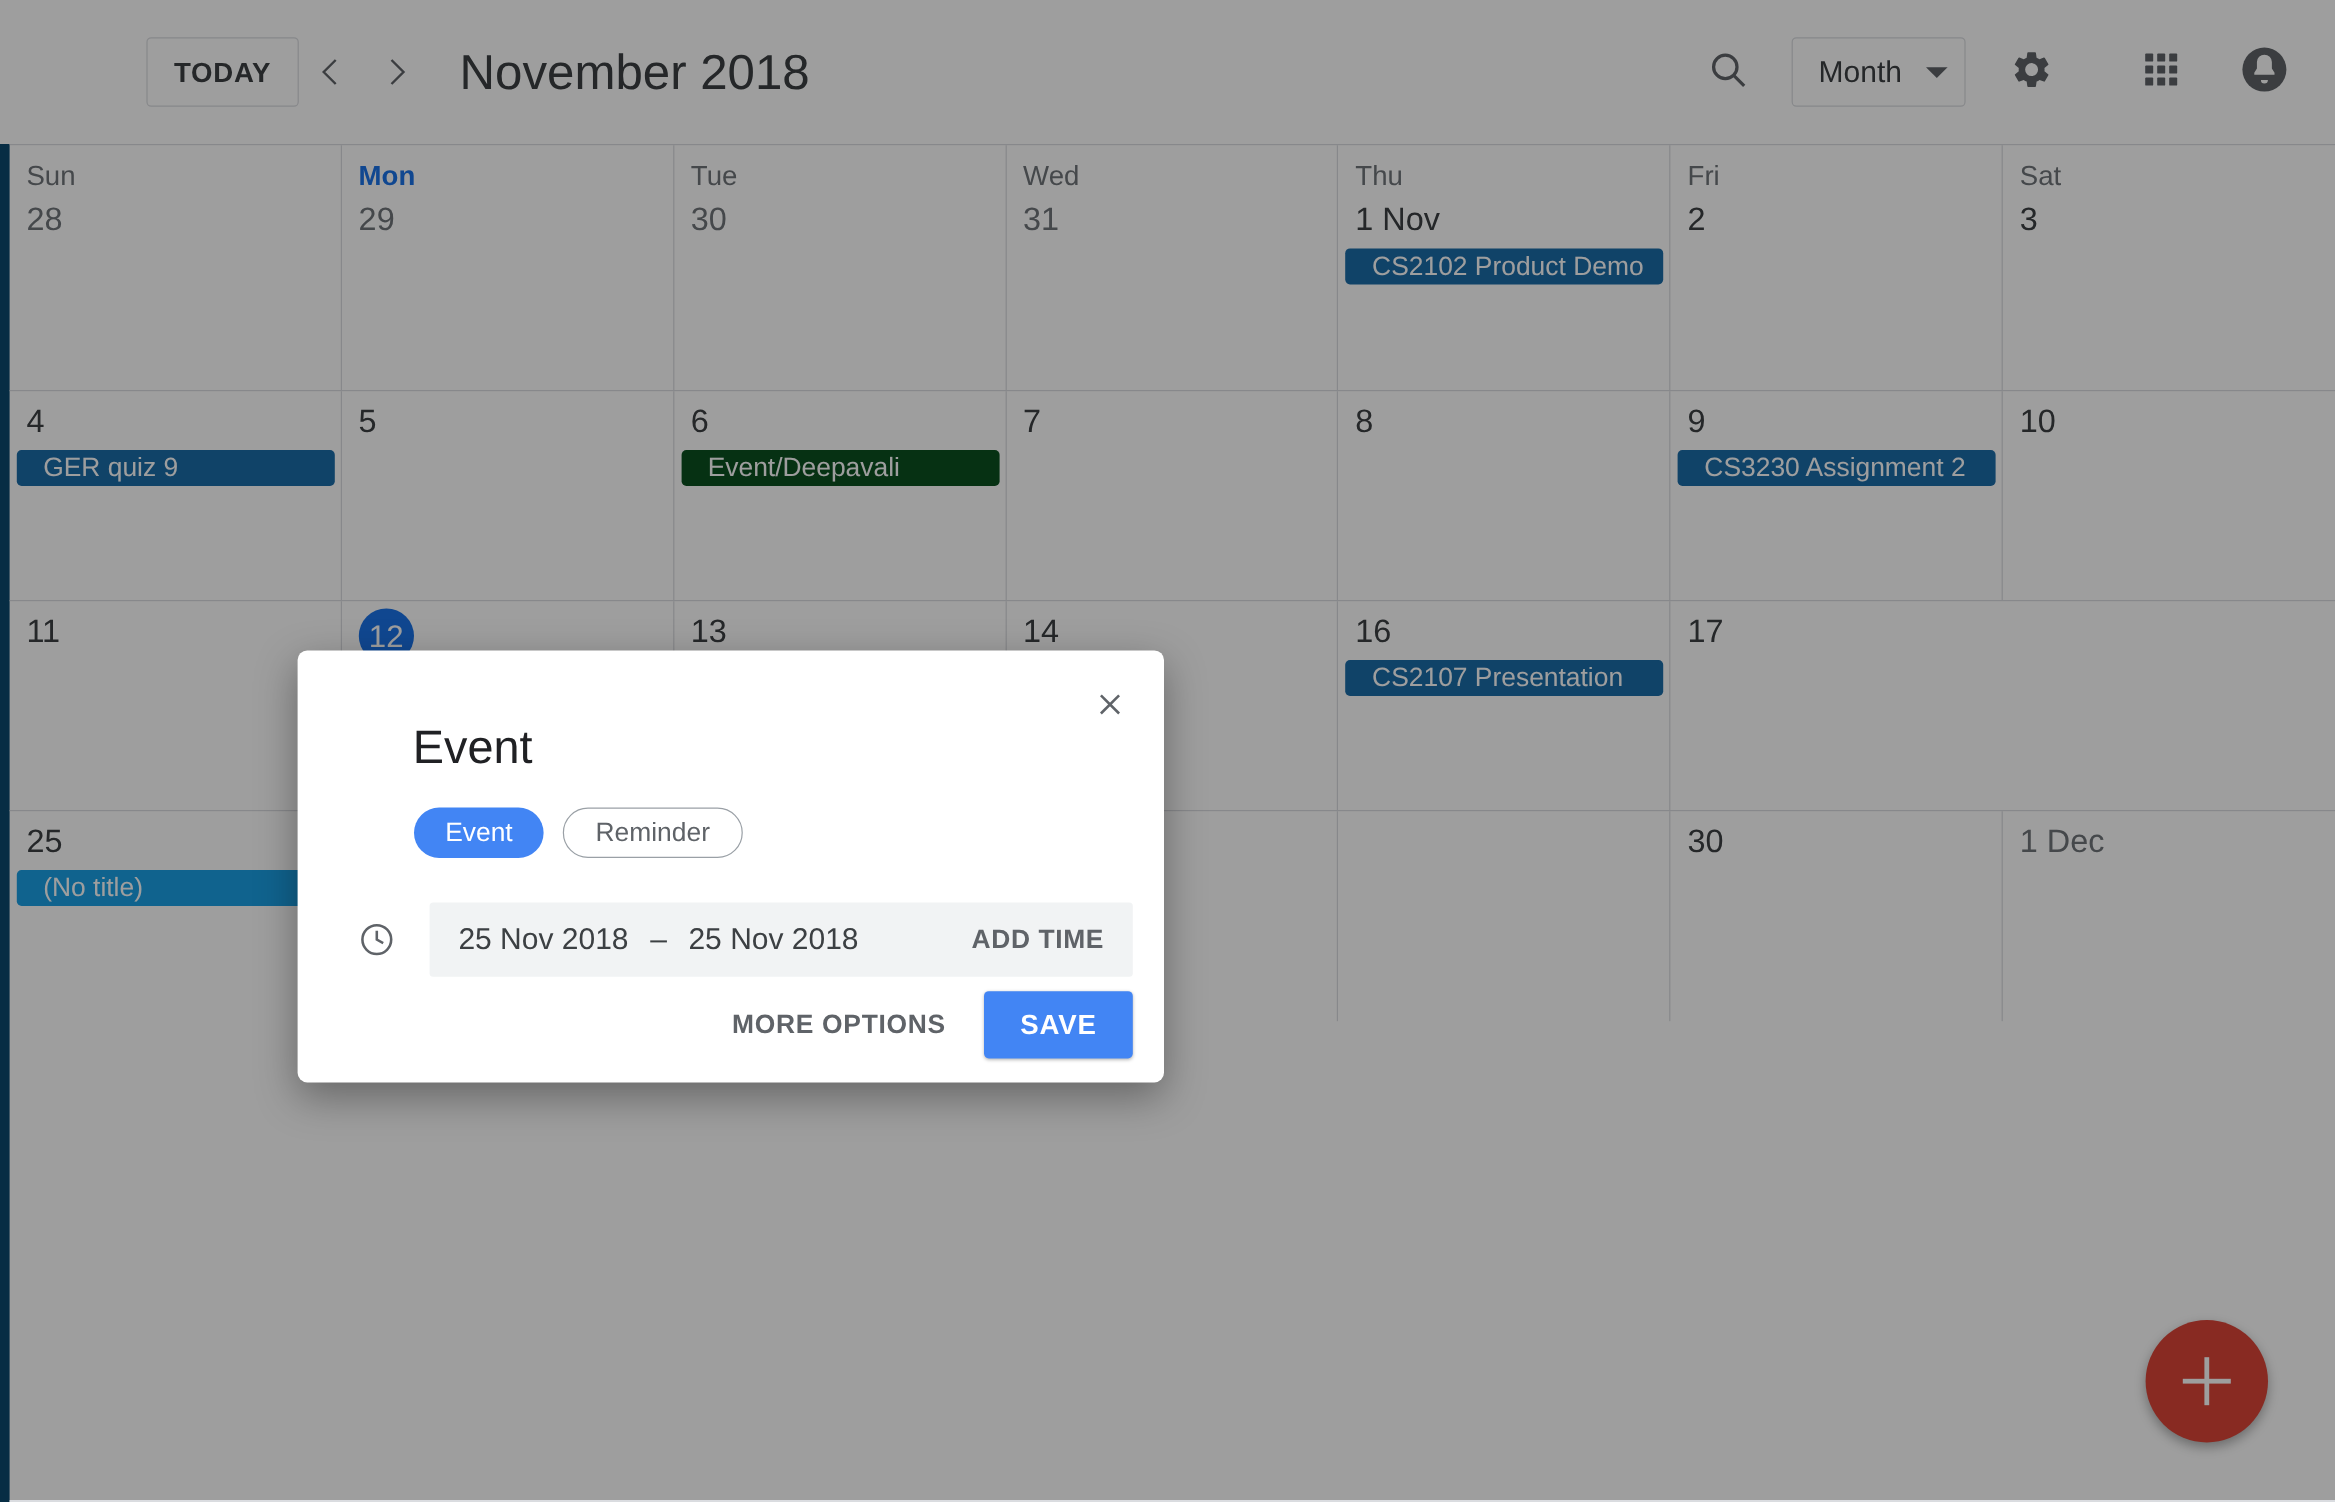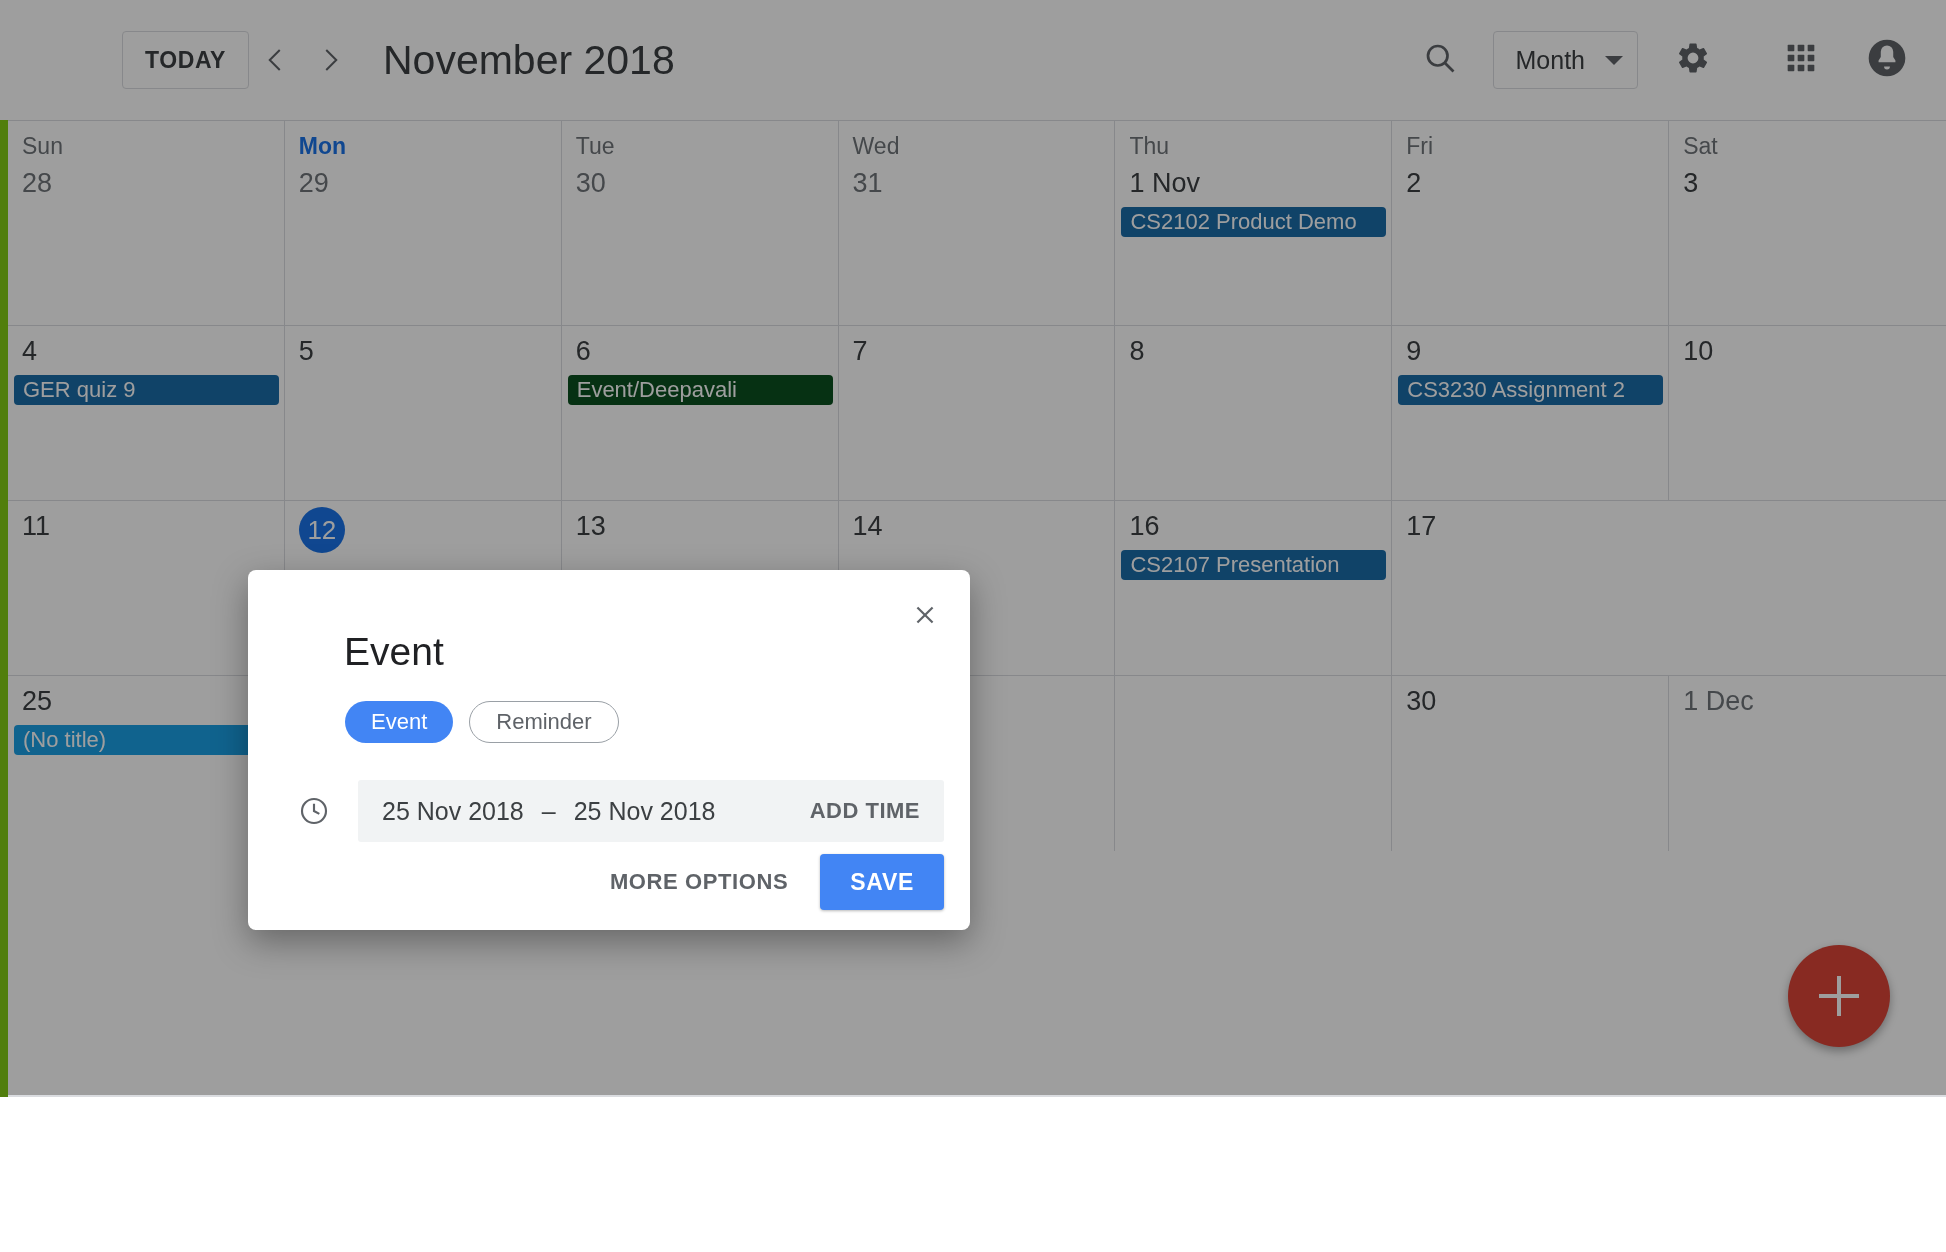--- a/index.html
+++ b/index.html
@@ -9,22 +9,22 @@
     height: 1252px;
     overflow: hidden;
     font-family: "Liberation Sans", sans-serif;
     background: #ffffff;
   }
 
   
   #app {
     position: relative;
     width: 1946px;
-    height: 1097px;
-    background: #84cc16;
+    height: 1252px;
+    background: #0c4a6e;
   }
 
   
   #scrim {
     position: absolute;
     inset: 0;
     background: rgba(0,0,0,0.38);
     z-index: 40;
     pointer-events: none;
   }
@@ -178,21 +178,21 @@
   }
 
   .chip {
     margin-top: 10px;
     margin-left: 6px;
     margin-right: 5px;
     height: 30px;
     border-radius: 4px;
     display: flex;
     align-items: center;
-    padding: 0 9px;
+    padding: 0 22px;
     font-size: 22px;
     color: #ffffff;
     white-space: nowrap;
     overflow: hidden;
     cursor: pointer;
   }
 
   
   .fab {
     position: absolute;
@@ -215,21 +215,21 @@
   }
   .fab .plus-v {
     position: absolute;
     width: 4px; height: 40px; background: #ffffff;
   }
 
   
   .modal {
     position: absolute;
     left: 248px;
-    top: 570px;
+    top: 542px;
     width: 722px;
     height: 360px;
     background: #ffffff;
     border-radius: 8px;
     box-shadow: 0 12px 34px rgba(0,0,0,0.35);
     z-index: 60;
     padding: 4px;
   }
 
   .modal-close {

